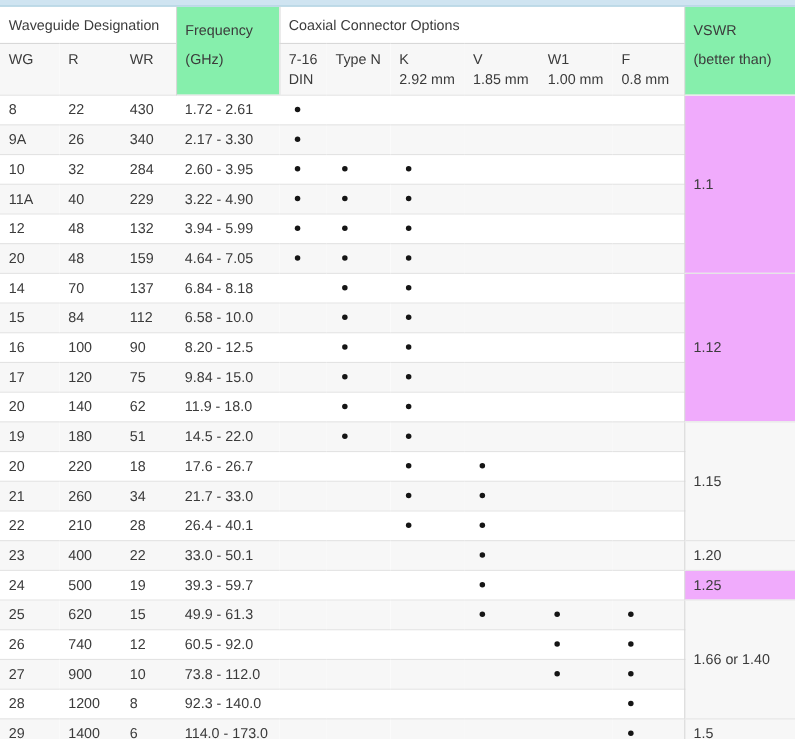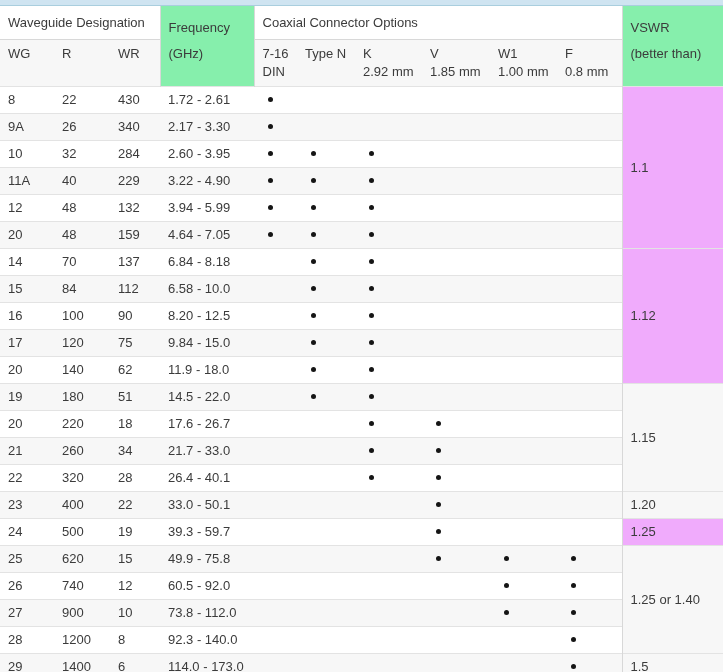--- a/index.html
+++ b/index.html
@@ -257,21 +257,21 @@
         <td>21.7 - 33.0</td>
         <td class="dotcell"></td>
         <td class="dotcell"></td>
         <td class="dotcell"><span class="dot"></span></td>
         <td class="dotcell"><span class="dot"></span></td>
         <td class="dotcell"></td>
         <td class="dotcell"></td>
       </tr>
       <tr>
         <td>22</td>
-        <td>320</td>
+        <td>210</td>
         <td>28</td>
         <td>26.4 - 40.1</td>
         <td class="dotcell"></td>
         <td class="dotcell"></td>
         <td class="dotcell"><span class="dot"></span></td>
         <td class="dotcell"><span class="dot"></span></td>
         <td class="dotcell"></td>
         <td class="dotcell"></td>
       </tr>
       <tr>
@@ -297,28 +297,28 @@
         <td class="dotcell"></td>
         <td class="dotcell"><span class="dot"></span></td>
         <td class="dotcell"></td>
         <td class="dotcell"></td>
         <td class="vswr bl" rowspan="1">1.25</td>
       </tr>
       <tr>
         <td>25</td>
         <td>620</td>
         <td>15</td>
-        <td>49.9 - 75.8</td>
-        <td class="dotcell"></td>
-        <td class="dotcell"></td>
-        <td class="dotcell"></td>
-        <td class="dotcell"><span class="dot"></span></td>
-        <td class="dotcell"><span class="dot"></span></td>
-        <td class="dotcell"><span class="dot"></span></td>
-        <td class="vswr bl" rowspan="4">1.25 or 1.40</td>
+        <td>49.9 - 61.3</td>
+        <td class="dotcell"></td>
+        <td class="dotcell"></td>
+        <td class="dotcell"></td>
+        <td class="dotcell"><span class="dot"></span></td>
+        <td class="dotcell"><span class="dot"></span></td>
+        <td class="dotcell"><span class="dot"></span></td>
+        <td class="vswr bl" rowspan="4">1.66 or 1.40</td>
       </tr>
       <tr>
         <td>26</td>
         <td>740</td>
         <td>12</td>
         <td>60.5 - 92.0</td>
         <td class="dotcell"></td>
         <td class="dotcell"></td>
         <td class="dotcell"></td>
         <td class="dotcell"></td>

